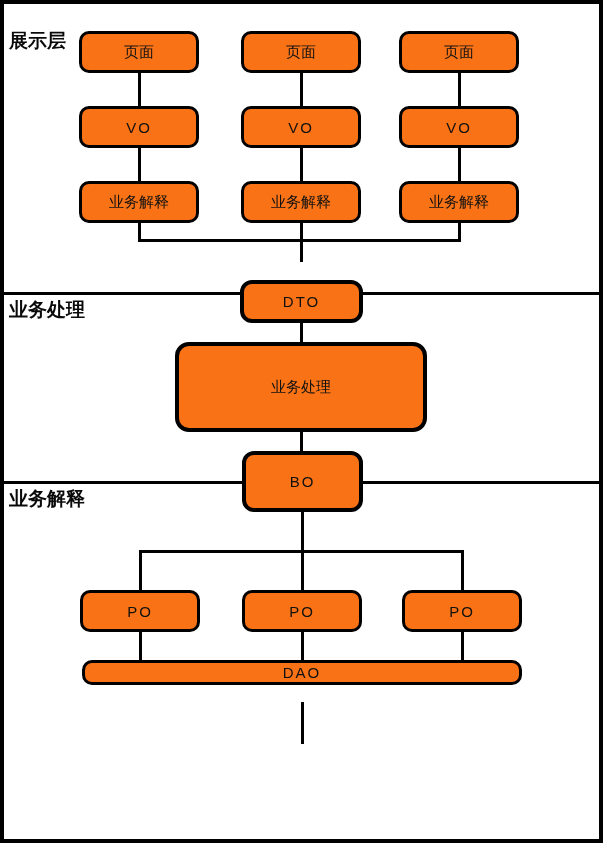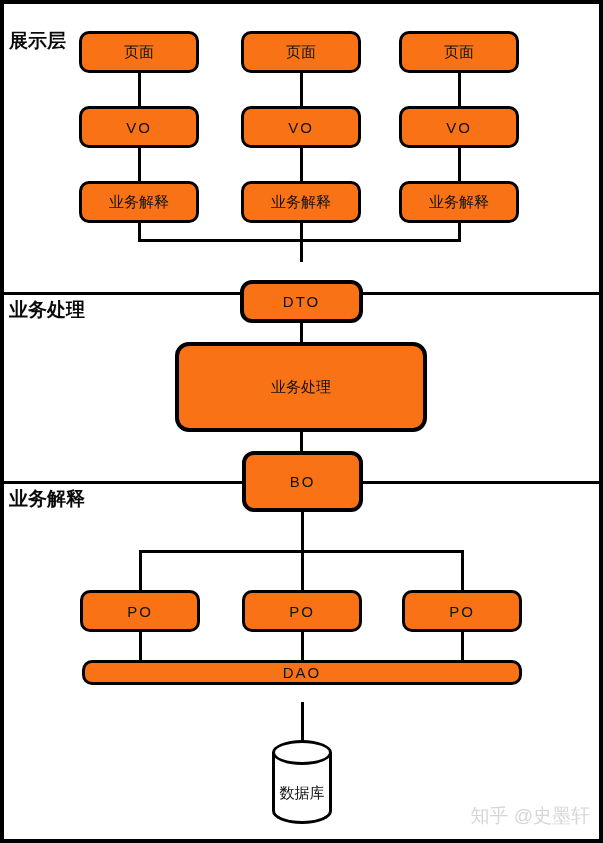--- a/index.html
+++ b/index.html
@@ -115,21 +115,15 @@
   <div class="box box-lg acr" style="left:242px;top:451px;width:121px;height:61px;">BO</div>
 
   <div class="box box-lg" style="left:175px;top:342px;width:252px;height:90px;border-radius:14px;">业务处理</div>
 
   <div class="box acr" style="left:80px;top:590px;width:120px;height:42px;">PO</div>
   <div class="box acr" style="left:242px;top:590px;width:120px;height:42px;">PO</div>
   <div class="box acr" style="left:402px;top:590px;width:120px;height:42px;">PO</div>
 
   <div class="box acr" style="left:82px;top:660px;width:440px;height:25px;">DAO</div>
 
-  <div class="cyl">
-    <div class="cyl-body"></div>
-    <div class="cyl-top"></div>
-    <div class="cyl-label">数据库</div>
-  </div>
 
-  <div class="watermark">知乎 @史墨轩</div>
 
 </div>
 
 </body></html>

